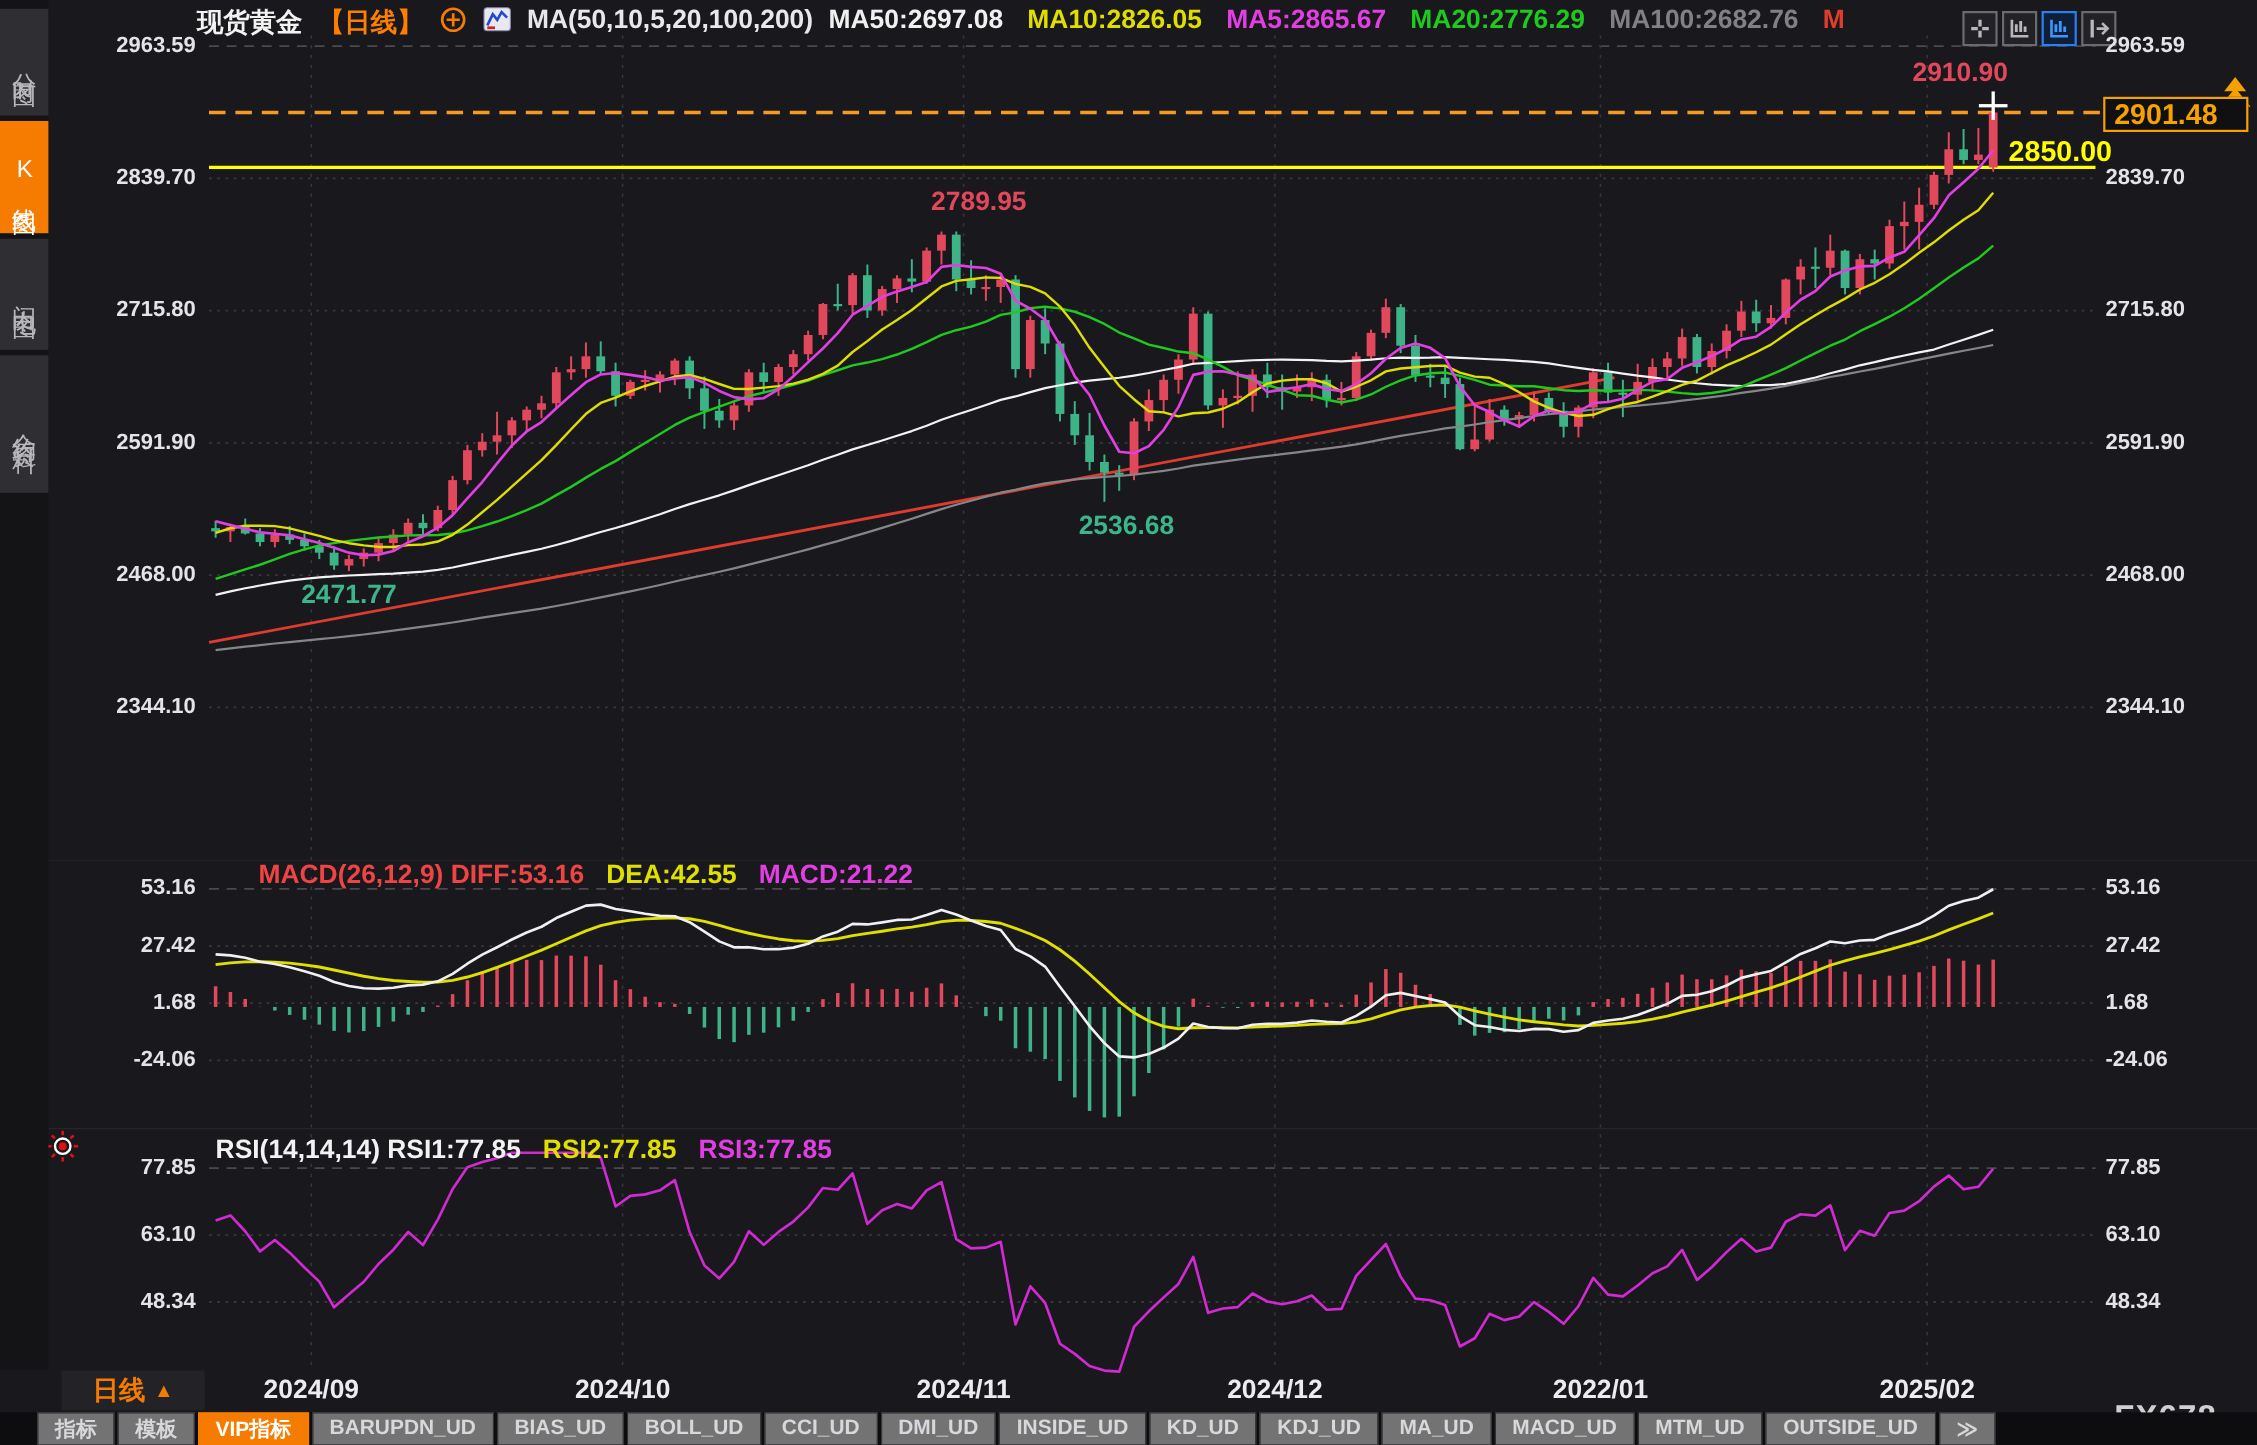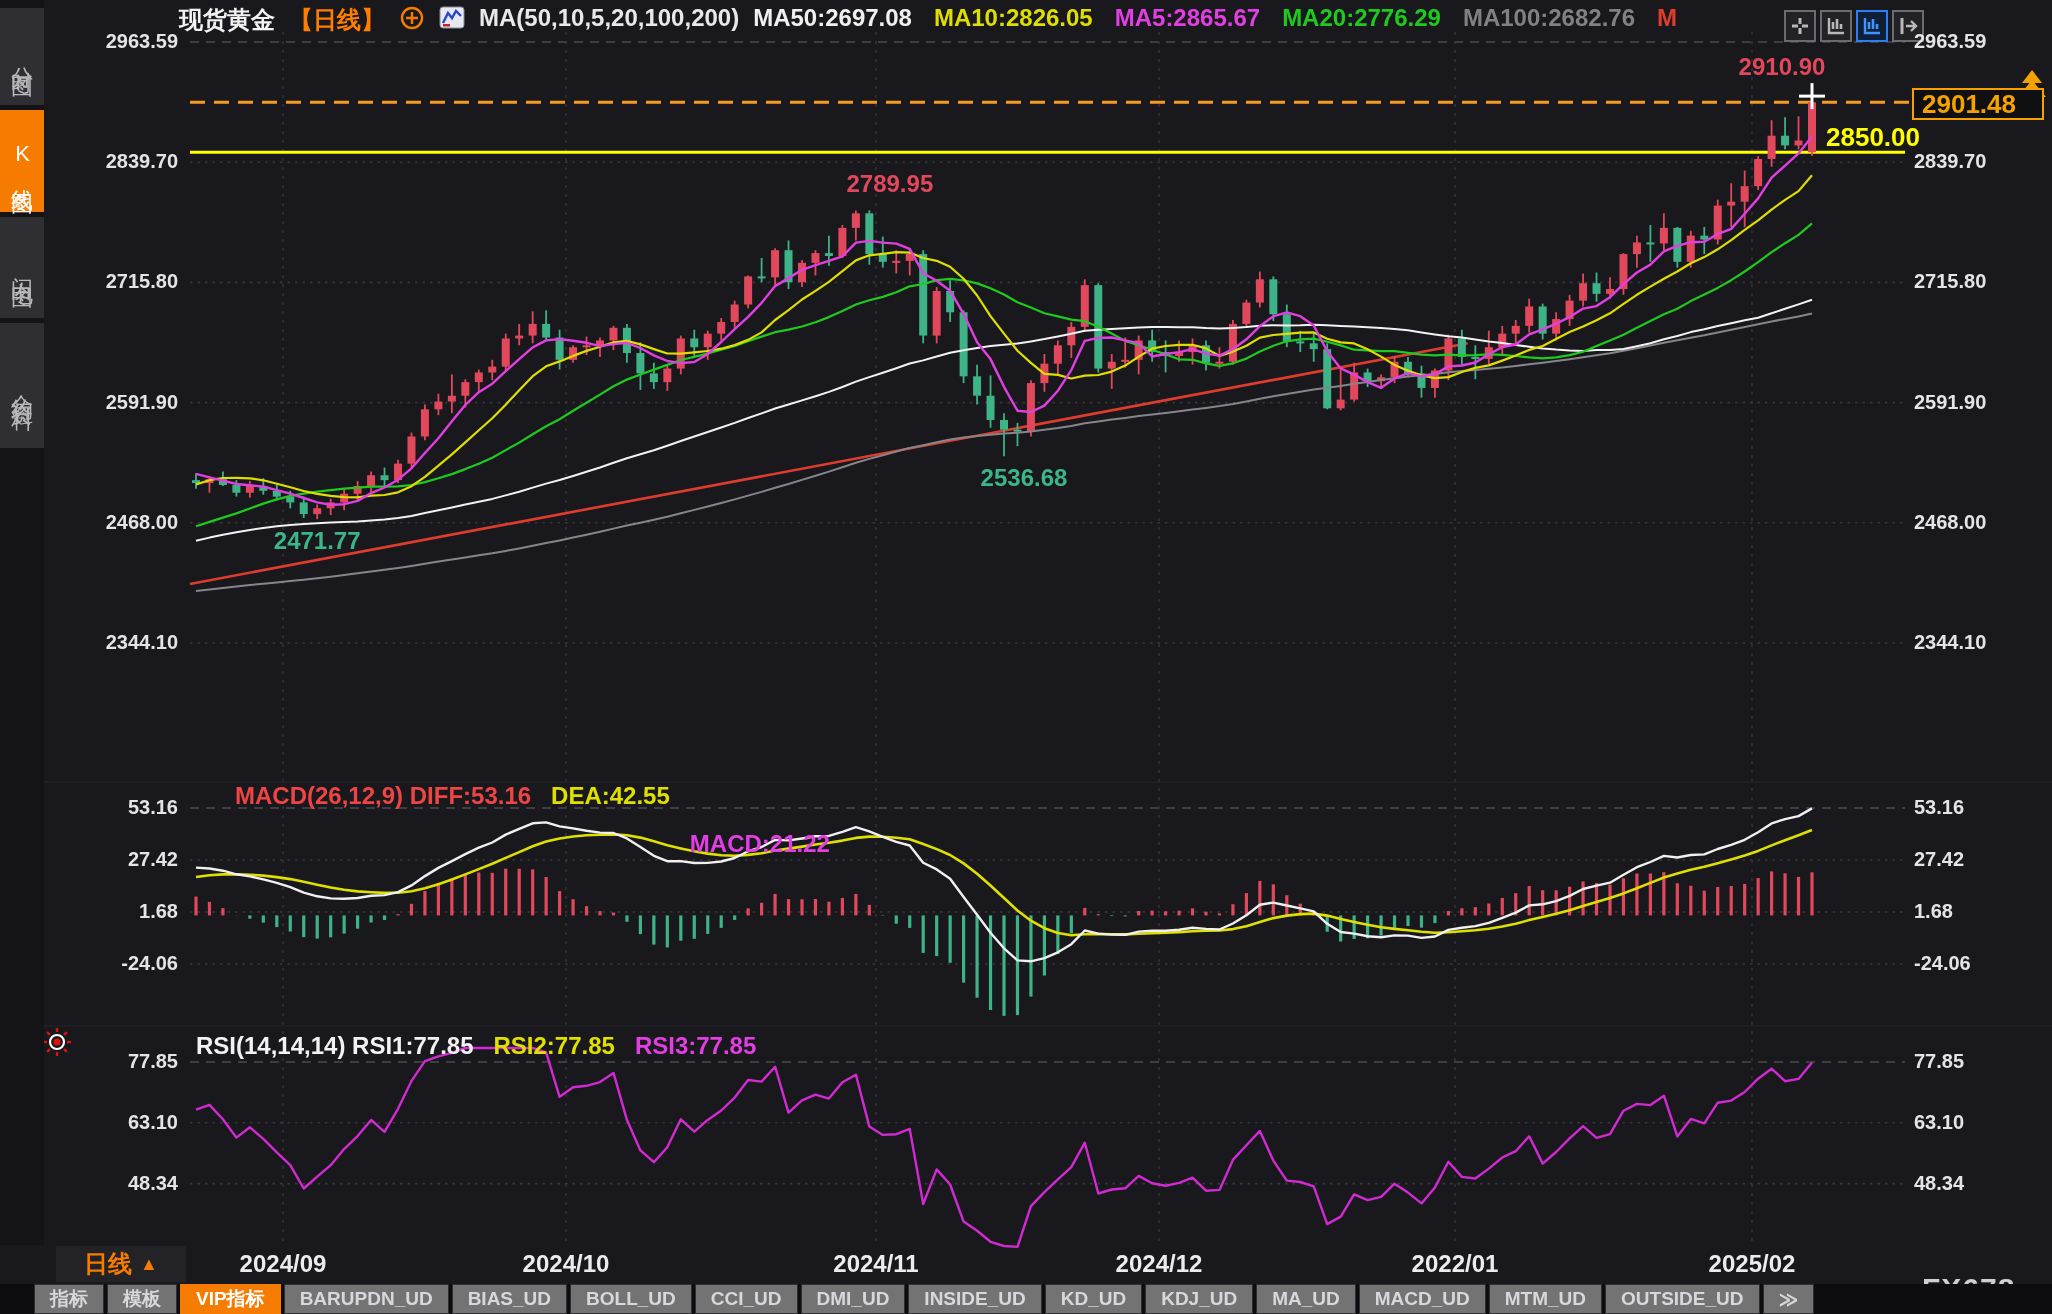--- a/index.html
+++ b/index.html
@@ -569,21 +569,21 @@
       <div class="date-label" style="left: 1752px;">2025/02</div>
       <div class="anno" style="left: 317.2px; top: 527.164px; color: rgb(60, 181, 137);">2471.77</div>
       <div class="anno" style="left: 1024px; top: 464.188px; color: rgb(60, 181, 137);">2536.68</div>
       <div class="anno" style="left: 889.867px; top: 170.466px; color: rgb(226, 72, 92);">2789.95</div>
       <div class="anno" style="left: 1782px; top: 53.1198px; color: rgb(226, 72, 92);">2910.90</div>
     </div>
 
   <div class="pane-header" style="left:235px;top:782px" id="macd-header">
       <span style="color: #ef4444;">MACD(26,12,9) DIFF:53.16</span>
       <span style="color: rgb(224, 224, 0);">DEA:42.55</span>
-      <span style="color: rgb(225, 63, 225); margin-top: 48px;">MACD:21.22</span>
+      <span style="color: rgb(225, 63, 225);">MACD:21.22</span>
     </div>
   <div class="pane-header" style="left:196px;top:1032px" id="rsi-header">
       <span style="color: rgb(242, 242, 242);">RSI(14,14,14) RSI1:77.85</span>
       <span style="color: rgb(224, 224, 0);">RSI2:77.85</span>
       <span style="color: rgb(225, 63, 225);">RSI3:77.85</span>
     </div>
 
   <div id="price-box">
     <span>2901.48</span>
   </div>

